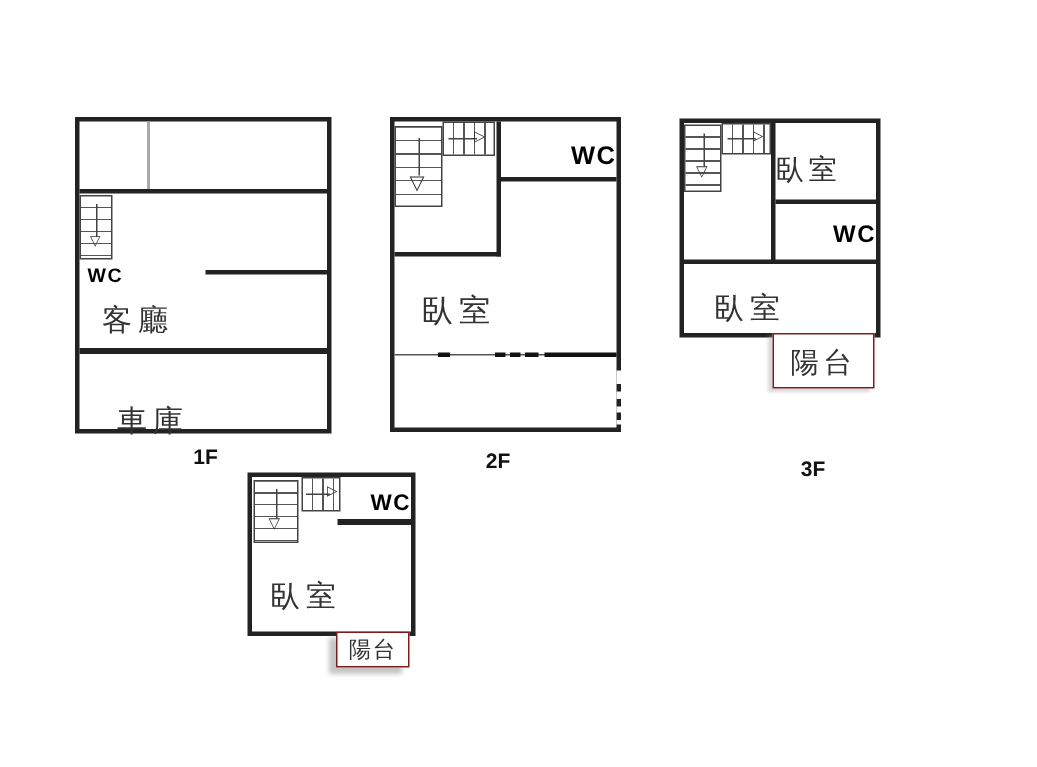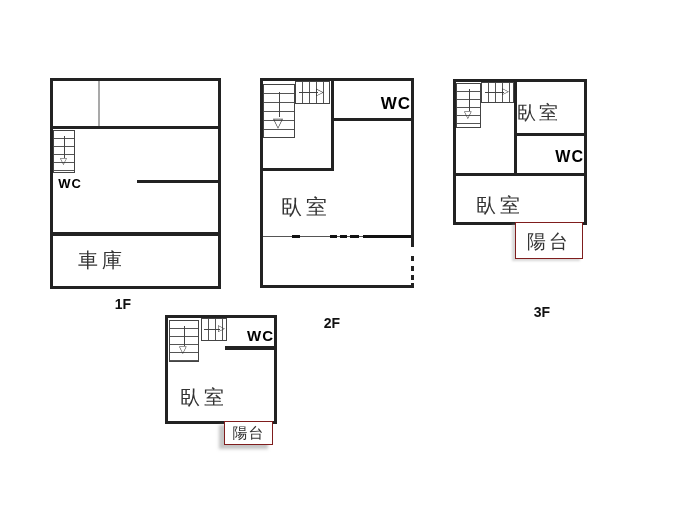--- a/index.html
+++ b/index.html
@@ -41,23 +41,24 @@
 
   <div class="stairs" style="left:0;top:49px;width:22px;height:43px;background:repeating-linear-gradient(180deg,#fff 0px,#fff 7px,#555 7px,#555 8px);">
     <div class="stem-v" style="left:10px;top:5px;height:22px;"></div>
     <div class="arrow" style="left:6px;top:26px;font-size:9px;">▽</div>
   </div>
   <div class="wc-label" style="left:-1px;top:95px;width:30px;font-size:13px;">WC</div>
 
   <div class="wall" style="left:84px;top:99px;width:81px;height:3px;"></div>
 
   <div class="wall" style="left:0;top:151px;width:165px;height:4px;"></div>
-  <div class="room-label" style="left:25px;top:166px;width:105px;font-size:20px;">車庫</div>
+  <div class="room-label" style="left:15px;top:119px;width:105px;font-size:20px;">客廳</div>
+  <div class="room-label" style="left:25px;top:186px;width:105px;font-size:20px;">車庫</div>
 </div>
-<div class="floor-label" style="left:93px;top:296px;width:60px;">1F</div>
+<div class="floor-label" style="left:107px;top:296px;width:60px;">1F</div>
 
 <div class="plan" style="left:260px;top:78px;width:148px;height:204px;">
 
   <div class="wall" style="left:68px;top:0;width:3px;height:90px;"></div>
   <div class="wall" style="left:0;top:87px;width:71px;height:3px;"></div>
 
   <div class="stairs" style="left:0;top:3px;width:32px;height:54px;background:repeating-linear-gradient(180deg,#fff 0px,#fff 8px,#555 8px,#555 9px);">
     <div class="stem-v" style="left:15px;top:7px;height:25px;"></div>
     <div class="arrow" style="left:9px;top:31px;font-size:13px;">▽</div>
   </div>
@@ -78,21 +79,21 @@
   <div class="dash" style="left:77px;top:154px;width:7px;"></div>
   <div class="dash" style="left:87px;top:154px;width:9px;"></div>
   <div class="dash" style="left:100px;top:154px;width:48px;"></div>
 
 </div>
 
 <div class="gap" style="left:411px;top:247px;width:4px;height:9px;"></div>
 <div class="gap" style="left:411px;top:261px;width:4px;height:5px;"></div>
 <div class="gap" style="left:411px;top:271px;width:4px;height:4px;"></div>
 <div class="gap" style="left:411px;top:280px;width:4px;height:3px;"></div>
-<div class="floor-label" style="left:302px;top:299px;width:60px;margin-top:16px;">2F</div>
+<div class="floor-label" style="left:302px;top:299px;width:60px;">2F</div>
 
 <div class="plan" style="left:453px;top:79px;width:128px;height:140px;">
 
   <div class="wall" style="left:58px;top:0;width:3px;height:94px;"></div>
 
   <div class="stairs" style="left:0;top:1px;width:25px;height:45px;background:repeating-linear-gradient(180deg,#fff 0px,#fff 7px,#555 7px,#555 8px);">
     <div class="stem-v" style="left:12px;top:5px;height:22px;"></div>
     <div class="arrow" style="left:7px;top:26px;font-size:10px;">▽</div>
   </div>
 

